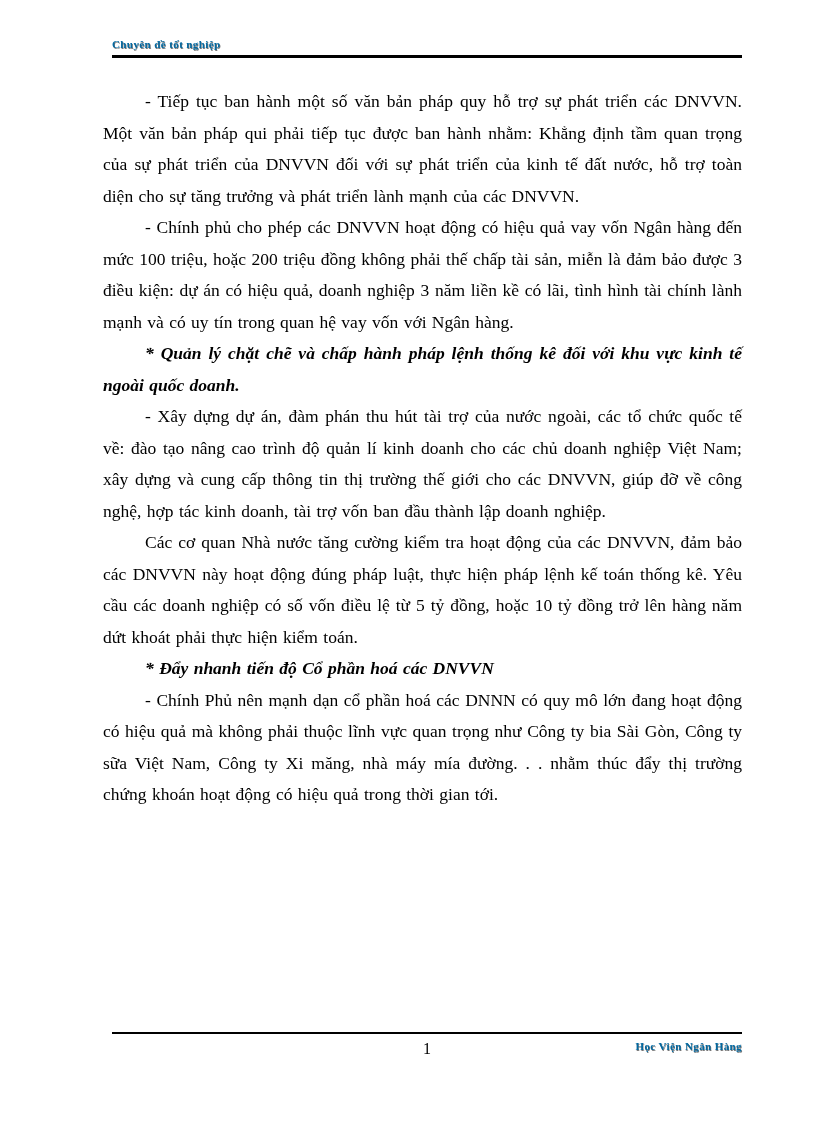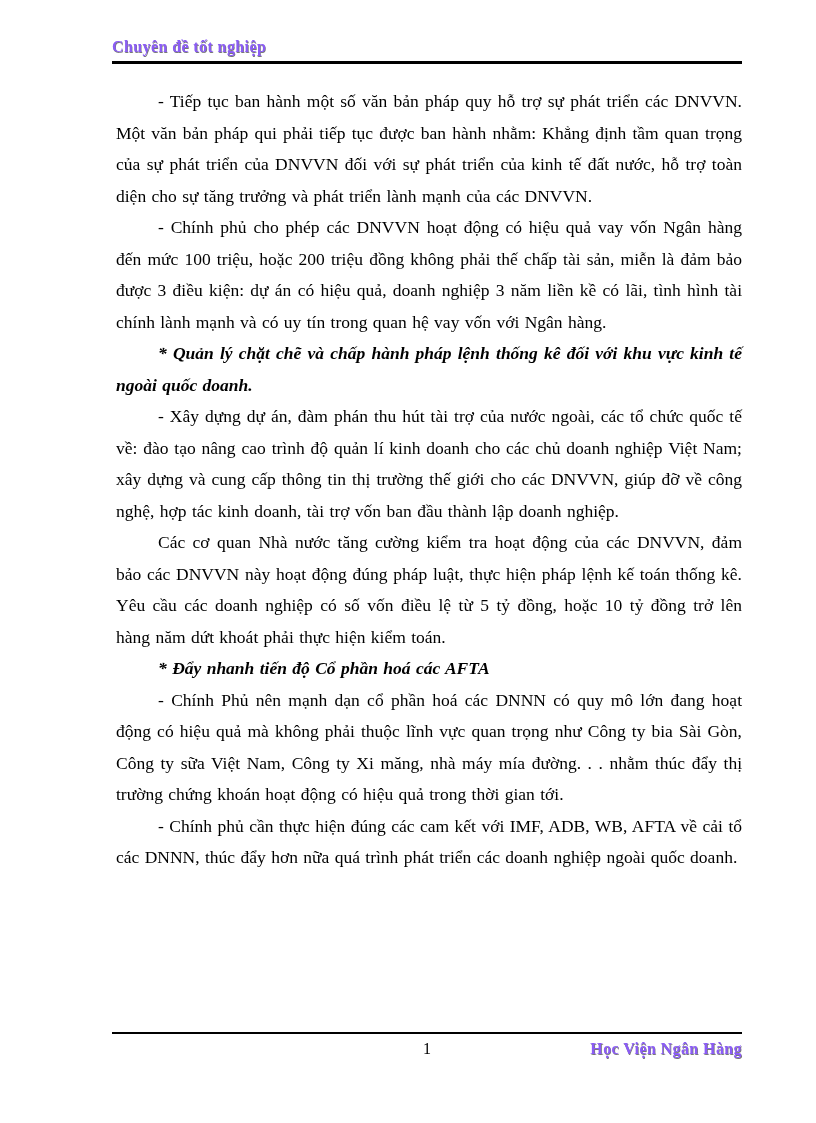--- a/index.html
+++ b/index.html
@@ -24,31 +24,31 @@
     left: 112px;
     right: 74px;
     display: flex;
     justify-content: space-between;
     align-items: flex-end;
     border-bottom: 3px solid #000000;
     padding-bottom: 5px;
   }
   .deco-text {
     font-weight: bold;
-    font-size: 16px;
+    font-size: 11px;
     letter-spacing: 0.4px;
-    color: #8b5cf6;
+    color: #0369a1;
     text-shadow: 0.6px 0.6px 0 #777777;
     white-space: nowrap;
   }
   
   .page-body {
     position: absolute;
     top: 86px;
-    left: 116px;
+    left: 103px;
     right: 74px;
     font-size: 17.5px;
     line-height: 31.5px;
     text-align: justify;
   }
   .para {
     margin: 0;
     text-indent: 42px;
     word-spacing: 1px;
   }
@@ -89,23 +89,22 @@
   <div class="page-header">
     <span class="deco-text">Chuyên đề tốt nghiệp</span>
   </div>
 
   <div class="page-body">
     <p class="para">- Tiếp tục ban hành một số văn bản pháp quy hỗ trợ sự phát triển các DNVVN. Một văn bản pháp qui phải tiếp tục được ban hành nhằm: Khẳng định tầm quan trọng của sự phát triển của DNVVN đối với sự phát triển của kinh tế đất nước, hỗ trợ toàn diện cho sự tăng trưởng và phát triển lành mạnh của các DNVVN.</p>
     <p class="para">- Chính phủ cho phép các DNVVN hoạt động có hiệu quả vay vốn Ngân hàng đến mức 100 triệu, hoặc 200 triệu đồng không phải thế chấp tài sản, miễn là đảm bảo được 3 điều kiện: dự án có hiệu quả, doanh nghiệp 3 năm liền kề có lãi, tình hình tài chính lành mạnh và có uy tín trong quan hệ vay vốn với Ngân hàng.</p>
     <p class="para heading">* Quản lý chặt chẽ và chấp hành pháp lệnh thống kê đối với khu vực kinh tế ngoài quốc doanh.</p>
     <p class="para">- Xây dựng dự án, đàm phán thu hút tài trợ của nước ngoài, các tổ chức quốc tế về: đào tạo nâng cao trình độ quản lí kinh doanh cho các chủ doanh nghiệp Việt Nam; xây dựng và cung cấp thông tin thị trường thế giới cho các DNVVN, giúp đỡ về công nghệ, hợp tác kinh doanh, tài trợ vốn ban đầu thành lập doanh nghiệp.</p>
     <p class="para">Các cơ quan Nhà nước tăng cường kiểm tra hoạt động của các DNVVN, đảm bảo các DNVVN này hoạt động đúng pháp luật, thực hiện pháp lệnh kế toán thống kê. Yêu cầu các doanh nghiệp có số vốn điều lệ từ 5 tỷ đồng, hoặc 10 tỷ đồng trở lên hàng năm dứt khoát phải thực hiện kiểm toán.</p>
-    <p class="para heading">* Đẩy nhanh tiến độ Cổ phần hoá các AFTA</p>
+    <p class="para heading">* Đẩy nhanh tiến độ Cổ phần hoá các DNVVN</p>
     <p class="para">- Chính Phủ nên mạnh dạn cổ phần hoá các DNNN có quy mô lớn đang hoạt động có hiệu quả mà không phải thuộc lĩnh vực quan trọng như Công ty bia Sài Gòn, Công ty sữa Việt Nam, Công ty Xi măng, nhà máy mía đường. . . nhằm thúc đẩy thị trường chứng khoán hoạt động có hiệu quả trong thời gian tới.</p>
-    <p class="para">- Chính phủ cần thực hiện đúng các cam kết với IMF, ADB, WB, AFTA về cải tổ các DNNN, thúc đẩy hơn nữa quá trình phát triển các doanh nghiệp ngoài quốc doanh.</p>
   </div>
 
   <div class="page-footer">
     <span class="footer-page-number">1</span>
     <span class="footer-institution deco-text">Học Viện Ngân Hàng</span>
   </div>
 
 </div>
 
 </body></html>

